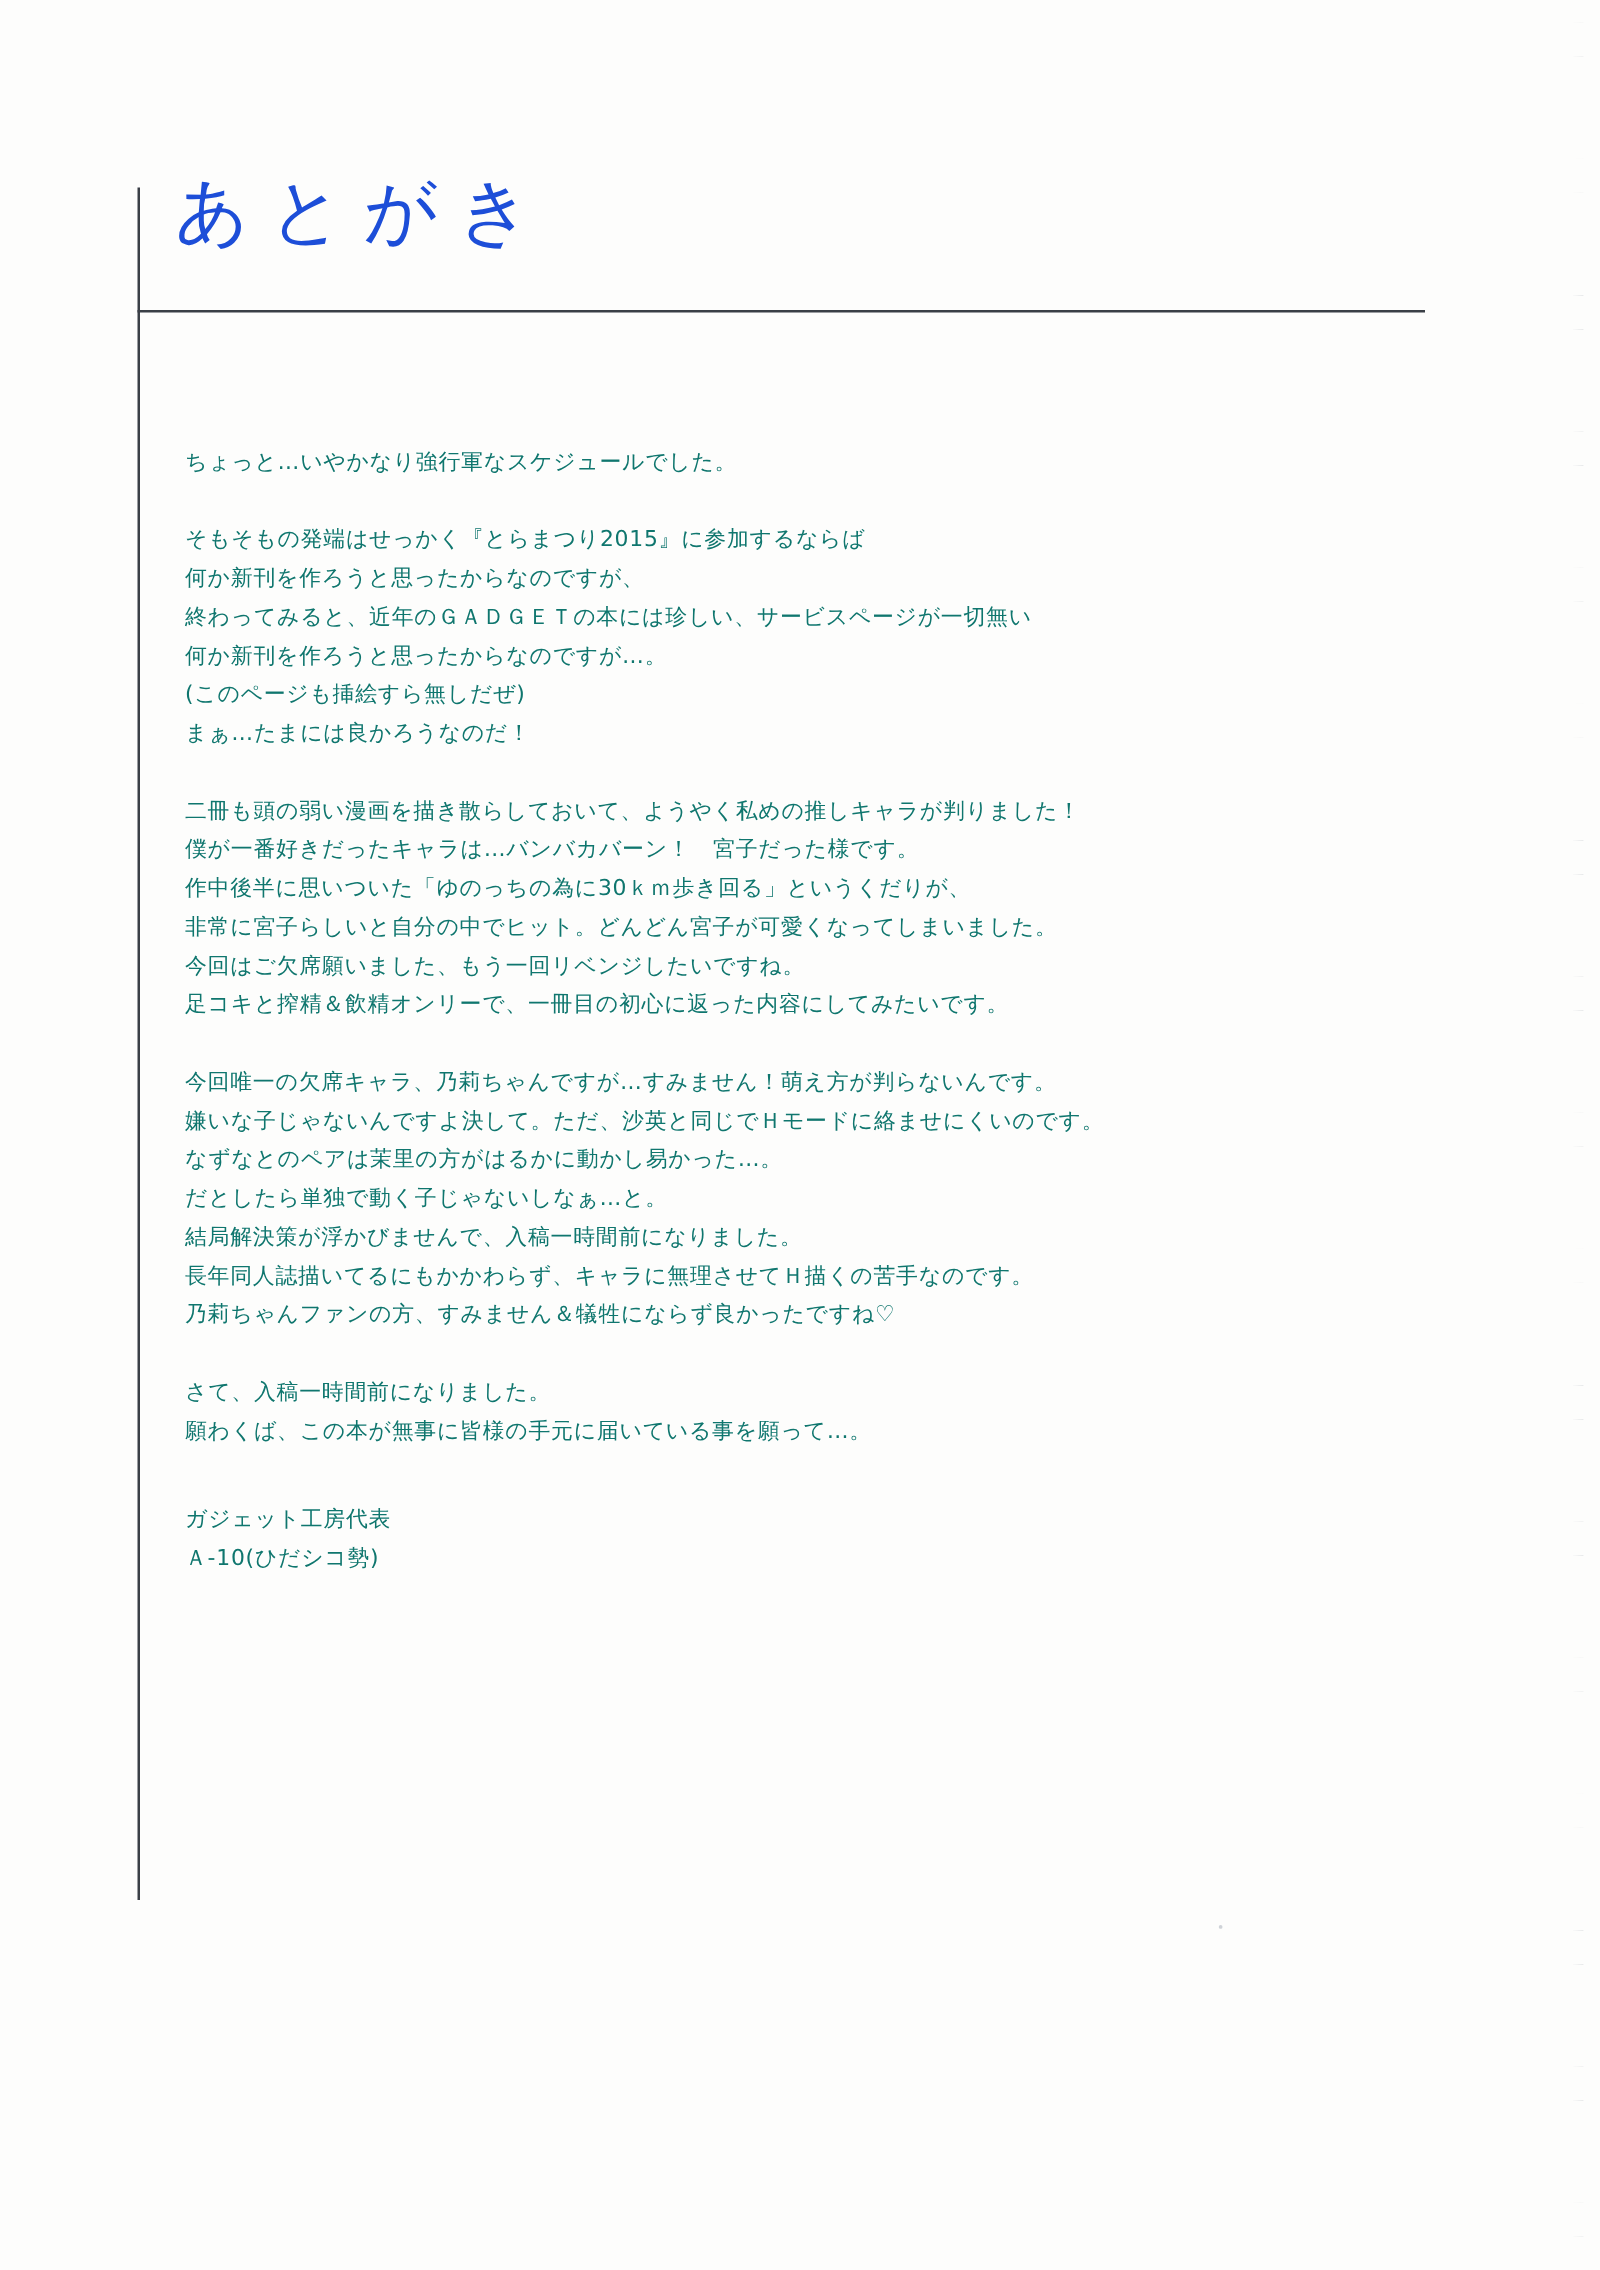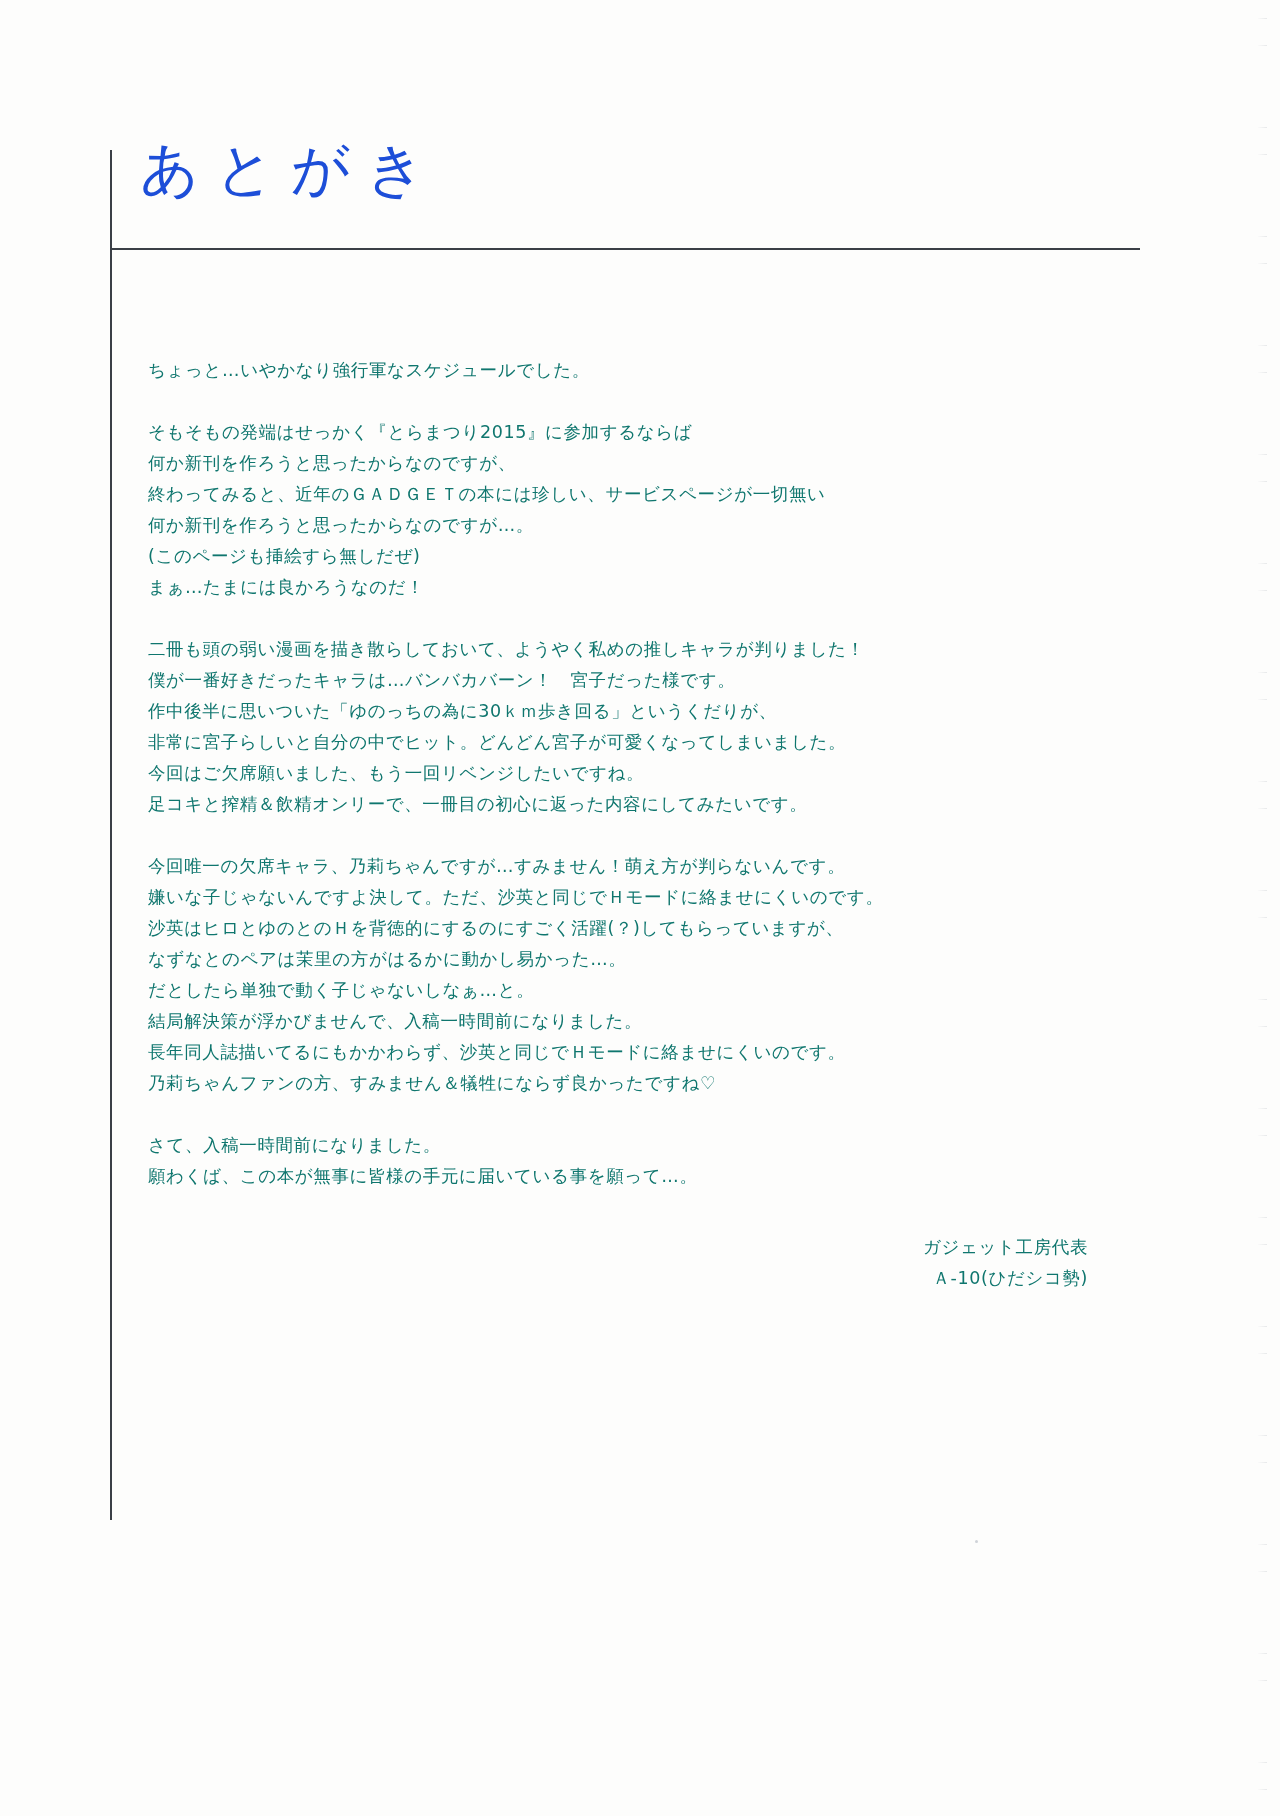--- a/index.html
+++ b/index.html
@@ -93,21 +93,20 @@
     letter-spacing: .6px;
   }
   .para {
     margin: 0 0 31px 0;
   }
   .para:last-child { margin-bottom: 0; }
   .line { display: block; white-space: pre-wrap; }
 
   .sig {
     margin-top: 40px;
-    text-align: right;
   }
 
   
   .page-number {
     position: absolute;
     left: 0;
     right: 0;
     top: 1723px;
     text-align: center;
     font-family: "DejaVu Sans", sans-serif;
@@ -223,25 +222,24 @@
         <span class="line">二冊も頭の弱い漫画を描き散らしておいて、ようやく私めの推しキャラが判りました！</span>
         <span class="line">僕が一番好きだったキャラは…バンバカバーン！　宮子だった様です。</span>
         <span class="line">作中後半に思いついた「ゆのっちの為に30ｋｍ歩き回る」というくだりが、</span>
         <span class="line">非常に宮子らしいと自分の中でヒット。どんどん宮子が可愛くなってしまいました。</span>
         <span class="line">今回はご欠席願いました、もう一回リベンジしたいですね。</span>
         <span class="line">足コキと搾精＆飲精オンリーで、一冊目の初心に返った内容にしてみたいです。</span>
       </div>
       <div class="para">
         <span class="line">今回唯一の欠席キャラ、乃莉ちゃんですが…すみません！萌え方が判らないんです。</span>
         <span class="line">嫌いな子じゃないんですよ決して。ただ、沙英と同じでＨモードに絡ませにくいのです。</span>
-        <span class="line">沙英はヒロとゆのとのＨを背徳的にするのにすごく活躍(？)してもらっていますが、</span>
         <span class="line">なずなとのペアは茉里の方がはるかに動かし易かった…。</span>
         <span class="line">だとしたら単独で動く子じゃないしなぁ…と。</span>
         <span class="line">結局解決策が浮かびませんで、入稿一時間前になりました。</span>
-        <span class="line">長年同人誌描いてるにもかかわらず、沙英と同じでＨモードに絡ませにくいのです。</span>
+        <span class="line">長年同人誌描いてるにもかかわらず、キャラに無理させてＨ描くの苦手なのです。</span>
         <span class="line">乃莉ちゃんファンの方、すみません＆犠牲にならず良かったですね♡</span>
       </div>
       <div class="para">
         <span class="line">さて、入稿一時間前になりました。</span>
         <span class="line">願わくば、この本が無事に皆様の手元に届いている事を願って…。</span>
       </div>
       <div class="para sig">
         <span class="line">ガジェット工房代表</span>
         <span class="line">Ａ-10(ひだシコ勢)</span>
       </div>

